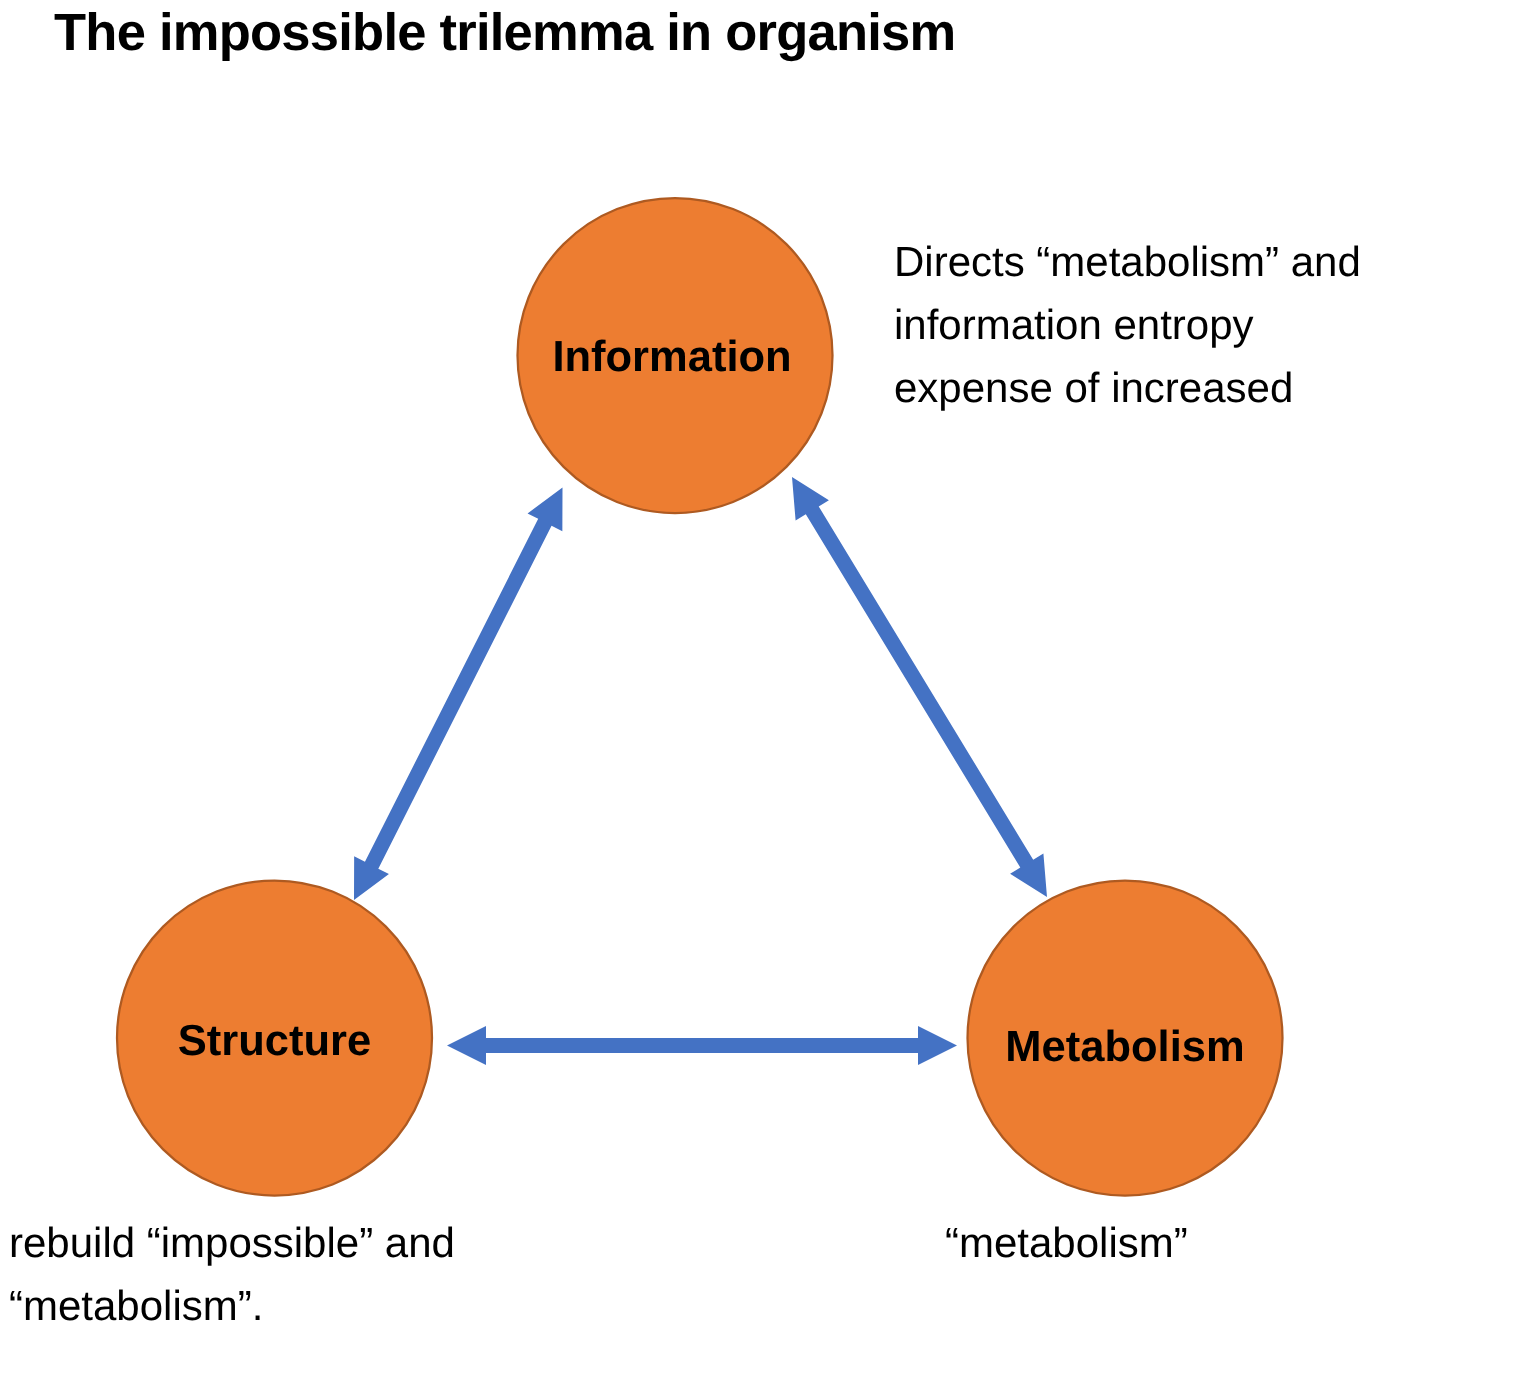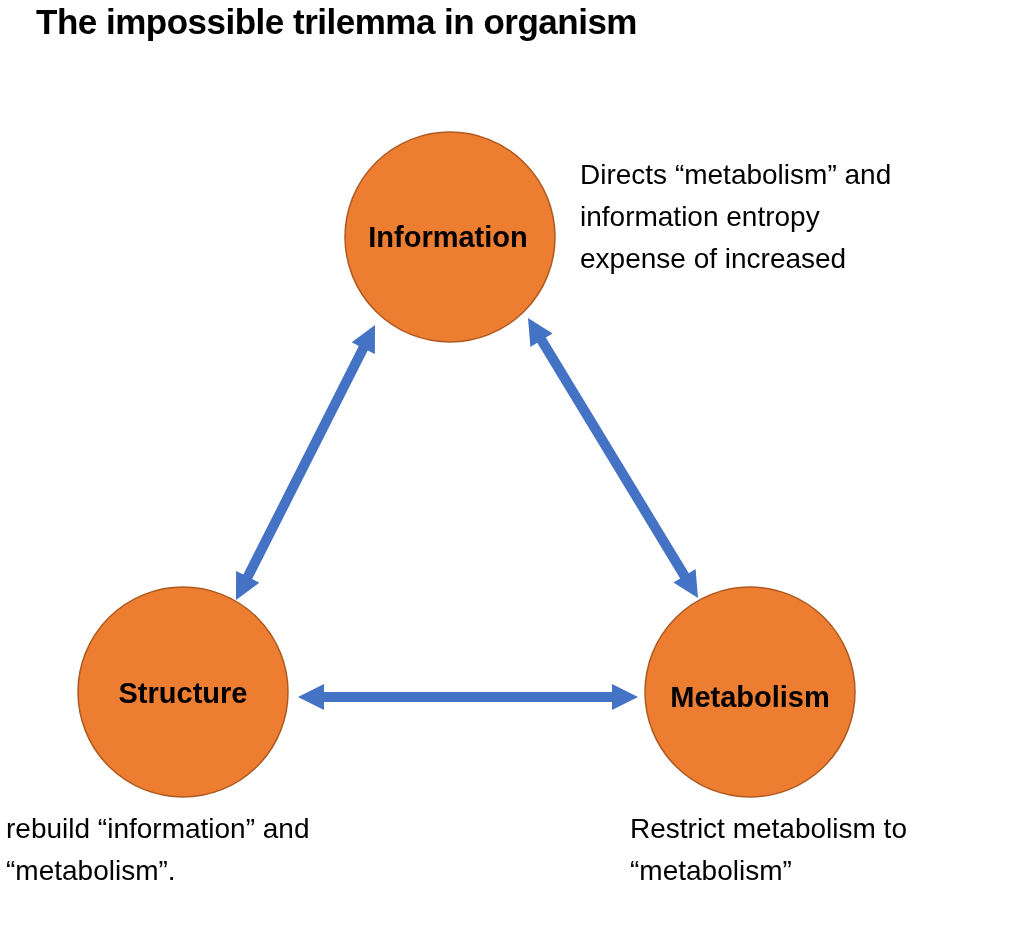--- a/index.html
+++ b/index.html
@@ -3,21 +3,21 @@
 <meta charset="utf-8">
 <style>
   html, body { margin:0; padding:0; background:#ffffff; }
   body { width:1020px; height:931px; position:relative; overflow:hidden;
          font-family:"Liberation Sans", "DejaVu Sans", sans-serif; color:#000; }
   #title { position:absolute; left:36px; top:2px; font-size:35px; font-weight:bold;
            letter-spacing:-0.5px; white-space:nowrap; }
   svg#diagram { position:absolute; left:0; top:0; }
   .node-label { font-weight:bold; font-size:29px; font-family:"Liberation Sans","DejaVu Sans",sans-serif; }
   .note { position:absolute; font-size:28px; line-height:42px; white-space:nowrap; }
-  #note-info { left:580px; top:154px; }
+  #note-info { left:596px; top:154px; }
   #note-struct { left:6px; top:808px; }
   #note-metab { left:630px; top:808px; }
 </style>
 </head>
 <body>
 
 <div id="title">The impossible trilemma in organism</div>
 
 <svg id="diagram" width="1020" height="931">
   <g id="arrows">
@@ -39,19 +39,18 @@
     <text x="750" y="707" text-anchor="middle" class="node-label">Metabolism</text>
   </g>
 </svg>
 
 <div id="note-info" class="note">
   <div>Directs “metabolism” and</div>
   <div>information entropy</div>
   <div>expense of increased</div>
 </div>
 <div id="note-struct" class="note">
-  <div>rebuild “information” and</div>
+  <div>rebuild “impossible” and</div>
   <div>“metabolism”.</div>
 </div>
 <div id="note-metab" class="note">
-  <div>Restrict metabolism to</div>
   <div>“metabolism”</div>
 </div>
 
 </body></html>

